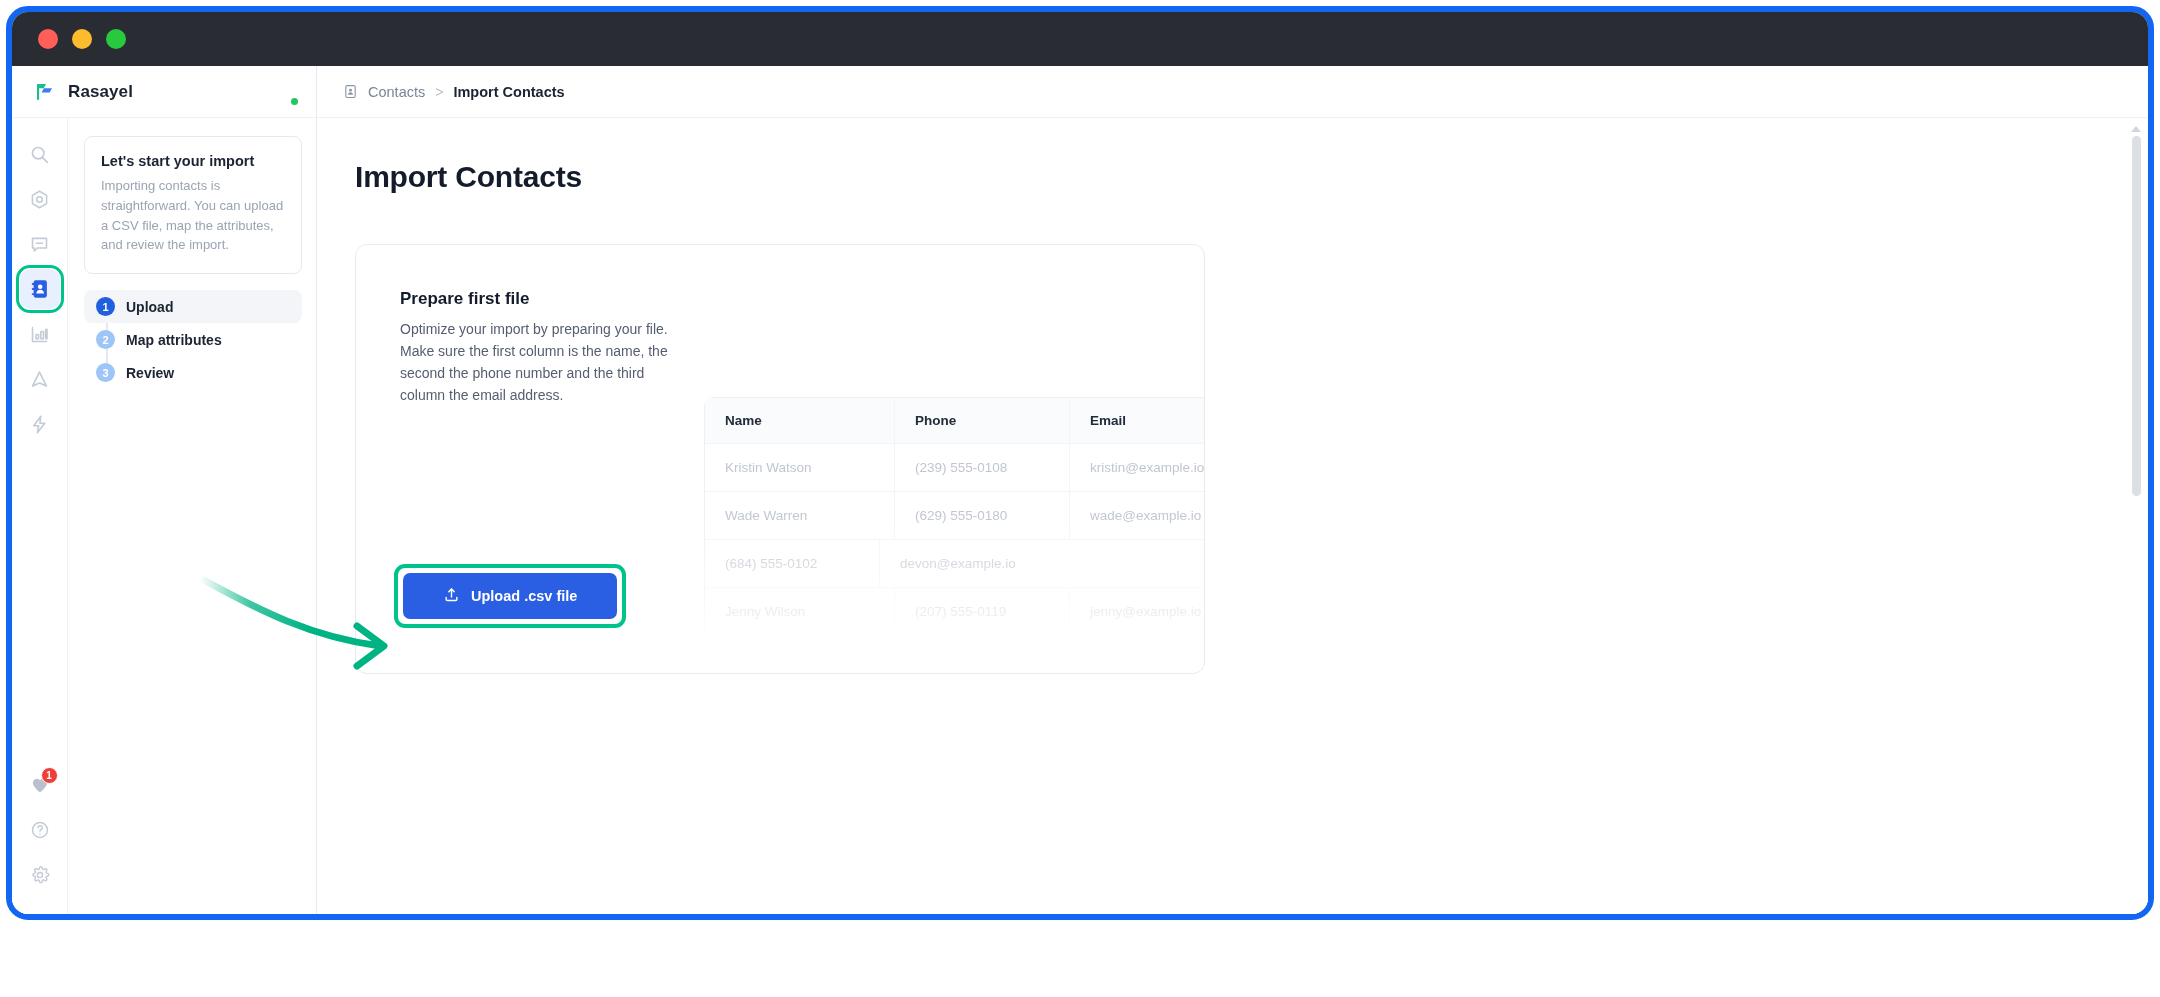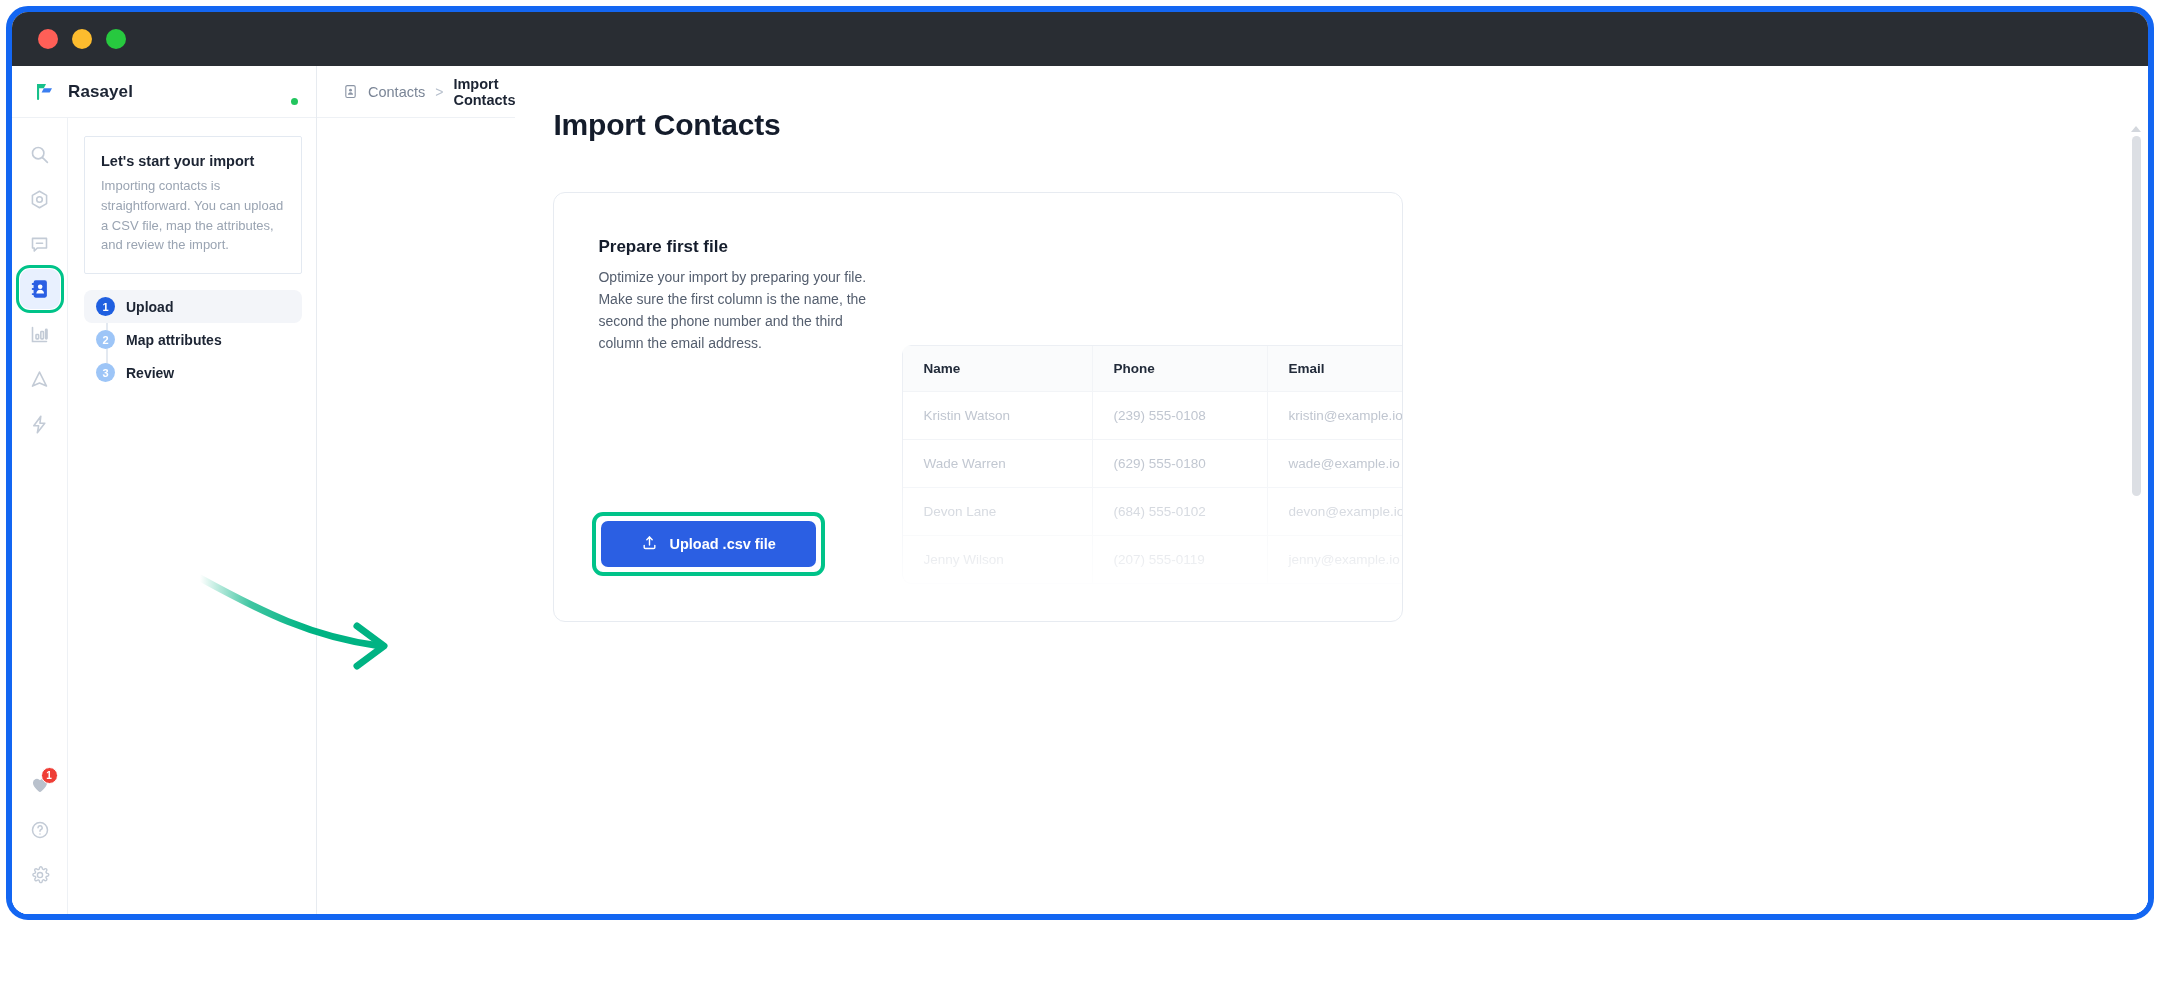--- a/index.html
+++ b/index.html
@@ -103,21 +103,21 @@
     min-width: 17px; height: 17px; padding: 0 4px;
     border-radius: 9px; background: #ef3e36; color: #fff;
     font-size: 10px; font-weight: 700;
     display: flex; align-items: center; justify-content: center;
     border: 1.5px solid #fff;
   }
 
   
   .panel { flex: 1; padding: 18px 14px 0 16px; min-width: 0; }
   .info-card {
-    border: 1px solid #e3e9f1; border-radius: 2px;
+    border: 1px solid #e3e9f1; border-radius: 8px;
     padding: 16px 16px 18px 16px; background: #fff;
   }
   .info-title {
     font-size: 14.5px; font-weight: 700; color: #1c2433;
     margin-bottom: 7px;
   }
   .info-text {
     font-size: 13px; line-height: 1.52; color: #9aa4b2;
   }
   .steps { margin-top: 16px; position: relative; }
@@ -136,21 +136,21 @@
     display: flex; align-items: center; justify-content: center;
     font-size: 11px; font-weight: 700; color: #fff;
     background: #9dc5f7;
   }
   .step.active .step-num { background: #1f5fe0; }
   .step-label { font-size: 14px; font-weight: 600; color: #1c2433; }
 
   
   .content {
     flex: 1; min-width: 0; height: 100%;
-    display: flex; flex-direction: row; background: #fff;
+    display: flex; flex-direction: column; background: #fff;
     position: relative;
   }
   .breadcrumb {
     height: 52px; flex: 0 0 52px;
     display: flex; align-items: center; gap: 10px;
     padding-left: 26px;
     border-bottom: 1px solid #eef1f5;
   }
   .bc-icon { color: #8b95a5; display: flex; }
   .bc-link { font-size: 14.5px; color: #7a8596; cursor: pointer; }
@@ -435,21 +435,20 @@
                   <div class="st-cell st-c0">Kristin Watson</div>
                   <div class="st-cell st-c1">(239) 555-0108</div>
                   <div class="st-cell st-c2">kristin@example.io</div>
                 </div>
                 <div class="st-row">
                   <div class="st-cell st-c0">Wade Warren</div>
                   <div class="st-cell st-c1">(629) 555-0180</div>
                   <div class="st-cell st-c2">wade@example.io</div>
                 </div>
                 <div class="st-row">
-                  <div class="st-cell st-c0">Devon Lane</div>
                   <div class="st-cell st-c1">(684) 555-0102</div>
                   <div class="st-cell st-c2">devon@example.io</div>
                 </div>
                 <div class="st-row">
                   <div class="st-cell st-c0">Jenny Wilson</div>
                   <div class="st-cell st-c1">(207) 555-0119</div>
                   <div class="st-cell st-c2">jenny@example.io</div>
                 </div>
               </div>
             </div>

